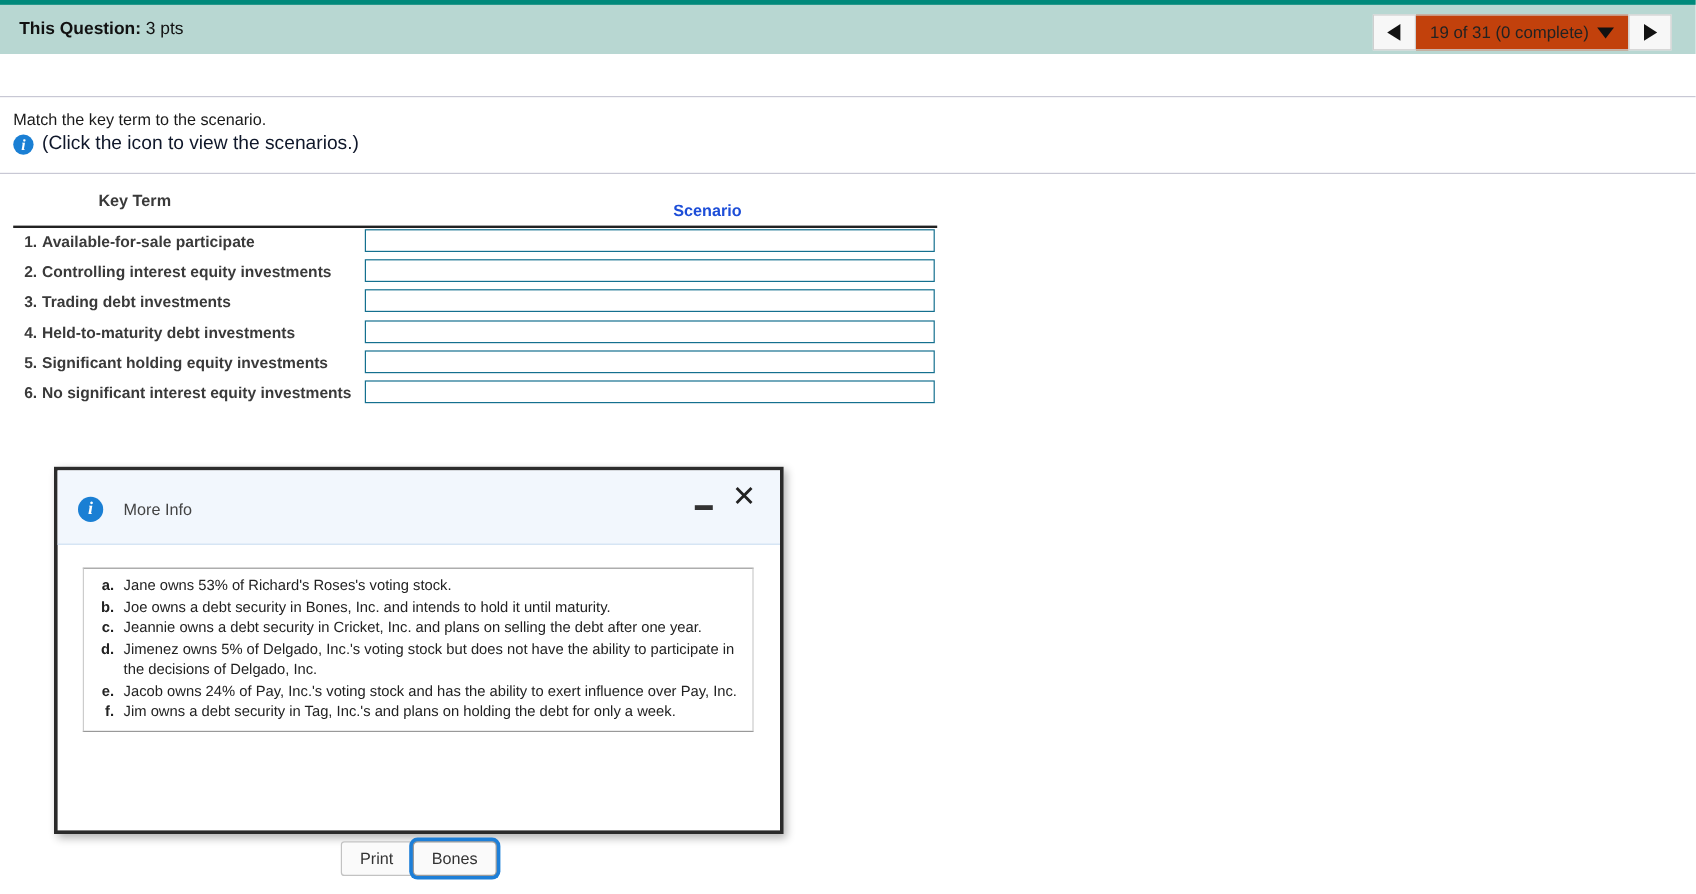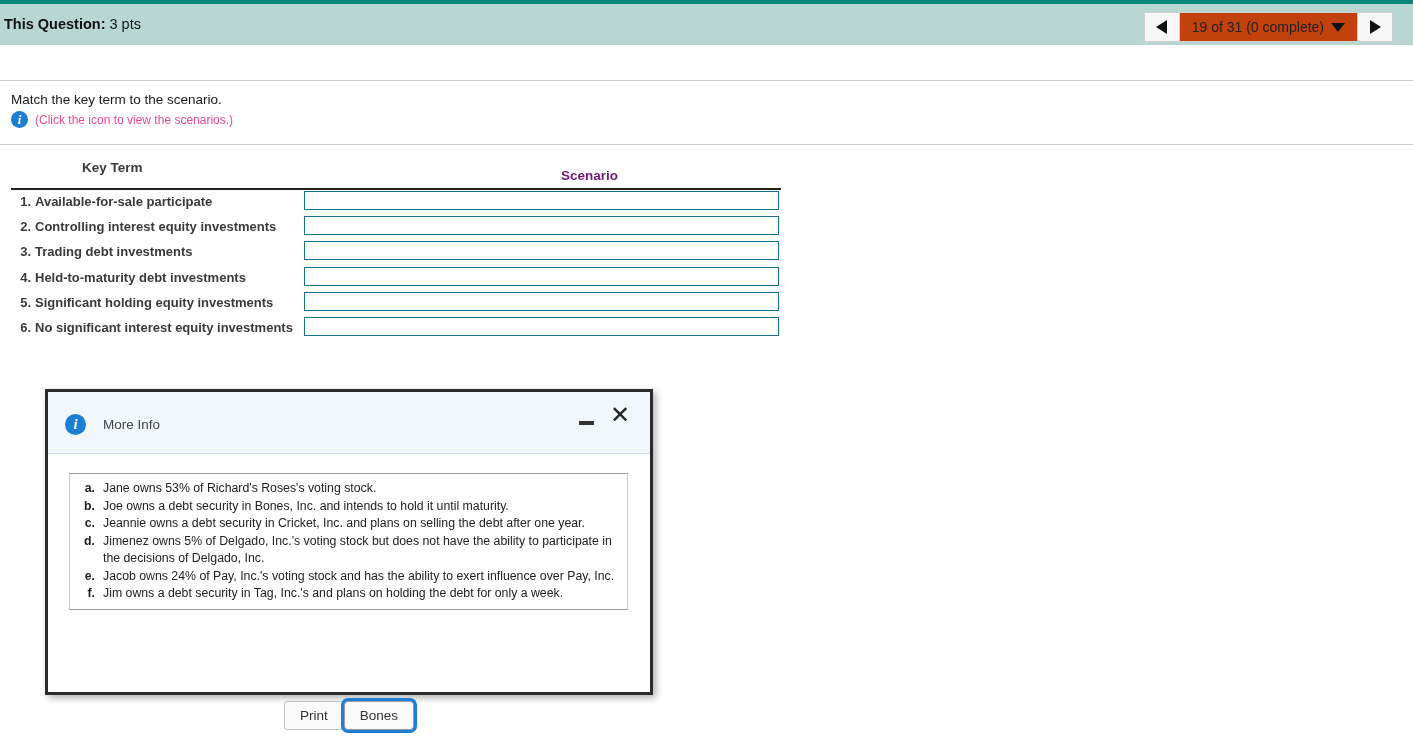--- a/index.html
+++ b/index.html
@@ -123,22 +123,22 @@
     font-family: "Liberation Serif", serif;
     font-weight: bold;
     font-style: italic;
     font-size: 13px;
     line-height: 17px;
     text-align: center;
     cursor: pointer;
     flex: none;
   }
   .hint-text {
-    color: #ec4899;
-    font-size: 12px;
+    color: #0f172a;
+    font-size: 16px;
     cursor: pointer;
   }
 
   
   .match-table {
     position: absolute;
     left: 0;
     top: 160px;
     width: 800px;
     padding-left: 48px;
@@ -154,21 +154,21 @@
     font-weight: bold;
     font-size: 13.5px;
     color: #3a3a3a;
   }
   .mt-head .h-scn {
     position: absolute;
     left: 513px;
     top: 8px;
     font-weight: bold;
     font-size: 13.5px;
-    color: #701a75;
+    color: #1d4ed8;
   }
   .mt-rule {
     position: absolute;
     left: 11px;
     top: 188px;
     width: 770px;
     height: 2px;
     background: #222222;
   }
   .mt-row {
@@ -342,21 +342,21 @@
     border: 1px solid #9a9a9a;
     box-shadow: 0 0 0 3px #1d7fd8;
     border-radius: 4px;
   }
 </style>
 </head>
 <body>
 
 <div class="banner">
   <div class="banner-title" style="left:0px;">
-    <span style="display:inline-block; padding-left:4px;">
+    <span style="display:inline-block; padding-left:16px;">
       <b>This Question:</b><span class="pts">&nbsp;</span><span class="pts">3 pts</span>
     </span>
   </div>
 
   <div class="nav-cluster">
     <div class="nav-btn">
       <span class="tri tri-left"></span>
     </div>
     <div class="nav-counter">
       <span>19 of 31 (0 complete)</span>

